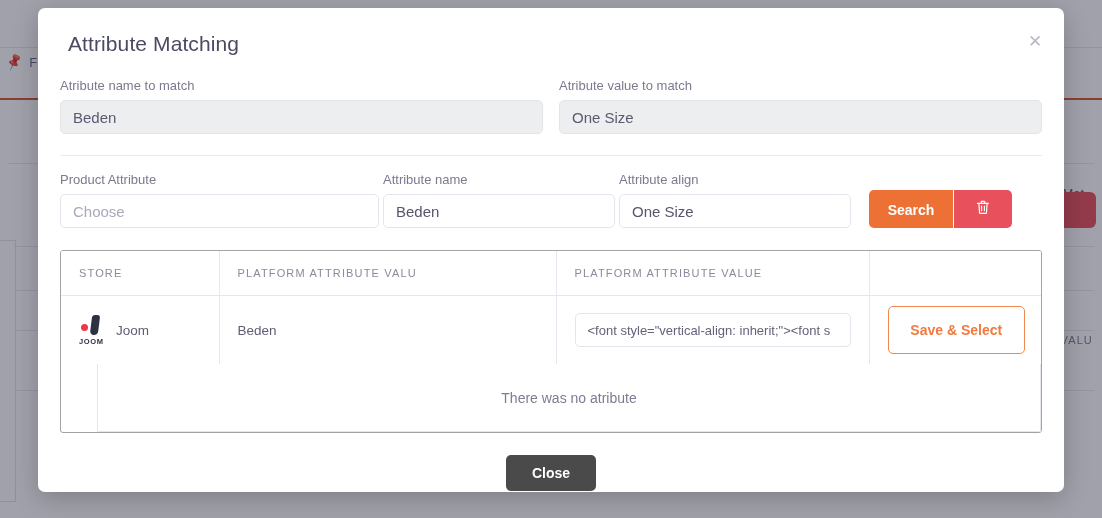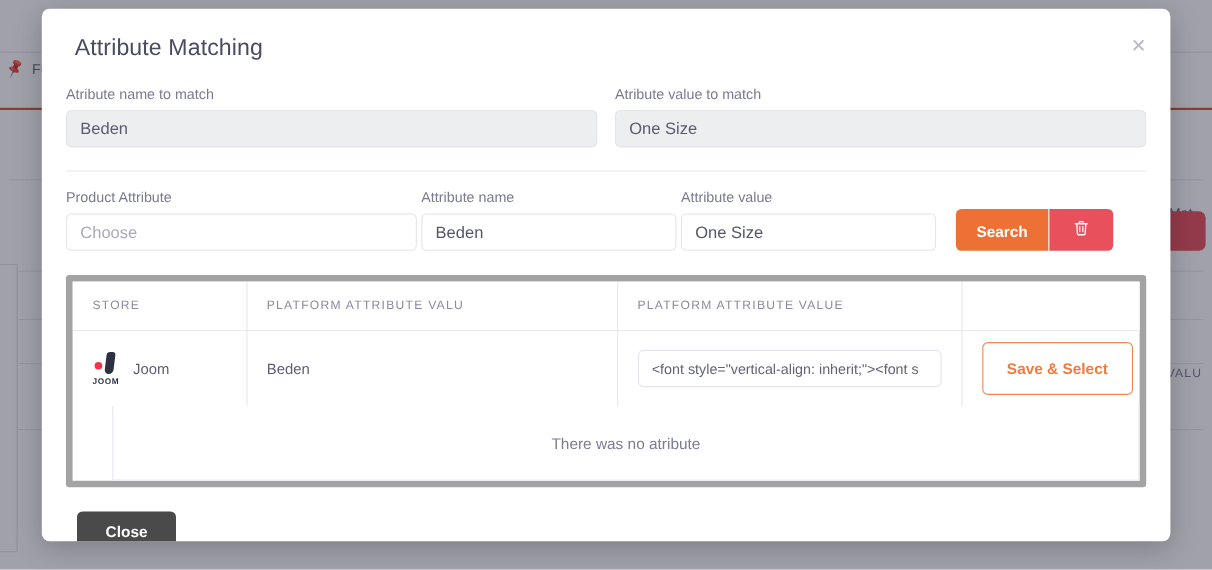--- a/index.html
+++ b/index.html
@@ -132,21 +132,21 @@
     height: 38px; width: 58px;
     background: #e8505b; color: #ffffff;
     border: none; border-radius: 0 5px 5px 0;
     cursor: pointer;
     display: flex; align-items: center; justify-content: center;
   }
 
   
   .table-wrap {
     margin-top: 22px;
-    border: 6px solid #a3a3a3;
+    border: 1px solid #a3a3a3;
     border-radius: 3px;
     overflow: hidden;
   }
   table.attr-table { width: 100%; border-collapse: collapse; table-layout: fixed; }
   table.attr-table th {
     text-align: left;
     font-size: 11px; font-weight: normal;
     letter-spacing: 1.15px; color: #8a8a9e;
     padding: 16px 18px;
     border-bottom: 1px solid #e6e6ee;
@@ -211,22 +211,22 @@
     margin-top: 0;
     border: 1px solid #e6e6ee; border-top: none;
     height: 68px;
     display: flex; align-items: center; justify-content: center;
     font-size: 14px; color: #7c7c92;
     background: #ffffff;
     margin-left: 36px;
   }
 
   .modal-footer {
-    display: flex; justify-content: flex-start;
-    padding: 22px 22px 0 32px;
+    display: flex; justify-content: center;
+    padding: 22px 22px 0 22px;
   }
   .btn-close-footer {
     background: #4a4a4a; color: #ffffff;
     border: none; border-radius: 5px;
     height: 36px; padding: 0 26px;
     font-size: 14px; font-weight: bold; cursor: pointer;
     font-family: "Liberation Sans", sans-serif;
   }
 </style>
 </head>
@@ -288,21 +288,21 @@
           <label class="fld-label">Product Attribute</label>
           <input class="input" type="text" placeholder="Choose" style="">
         </div>
 
         <div class="fld fld-an">
           <label class="fld-label">Attribute name</label>
           <input class="input" type="text" value="Beden" style="">
         </div>
 
         <div class="fld fld-av">
-          <label class="fld-label">Attribute value</label>
+          <label class="fld-label">Attribute align</label>
           <input class="input" type="text" value="One Size" style="">
         </div>
 
         <div class="btn-group">
           <button class="btn-search">Search</button>
           <button class="btn-trash">
             <span>
               <svg width="16" height="17" viewBox="0 0 16 17" fill="none" aria-hidden="true">
                 <path d="M2.6 4.4h10.8M6.2 4.4V3.1c0-.4.3-.7.7-.7h2.2c.4 0 .7.3.7.7v1.3M3.9 4.4l.6 9.1c0 .5.4.9.9.9h5.2c.5 0 .9-.4.9-.9l.6-9.1" stroke="#ffffff" stroke-width="1.2" stroke-linecap="round" stroke-linejoin="round"></path>
                 <path d="M6.6 7v4.6M9.4 7v4.6" stroke="#ffffff" stroke-width="1.1" stroke-linecap="round"></path>

